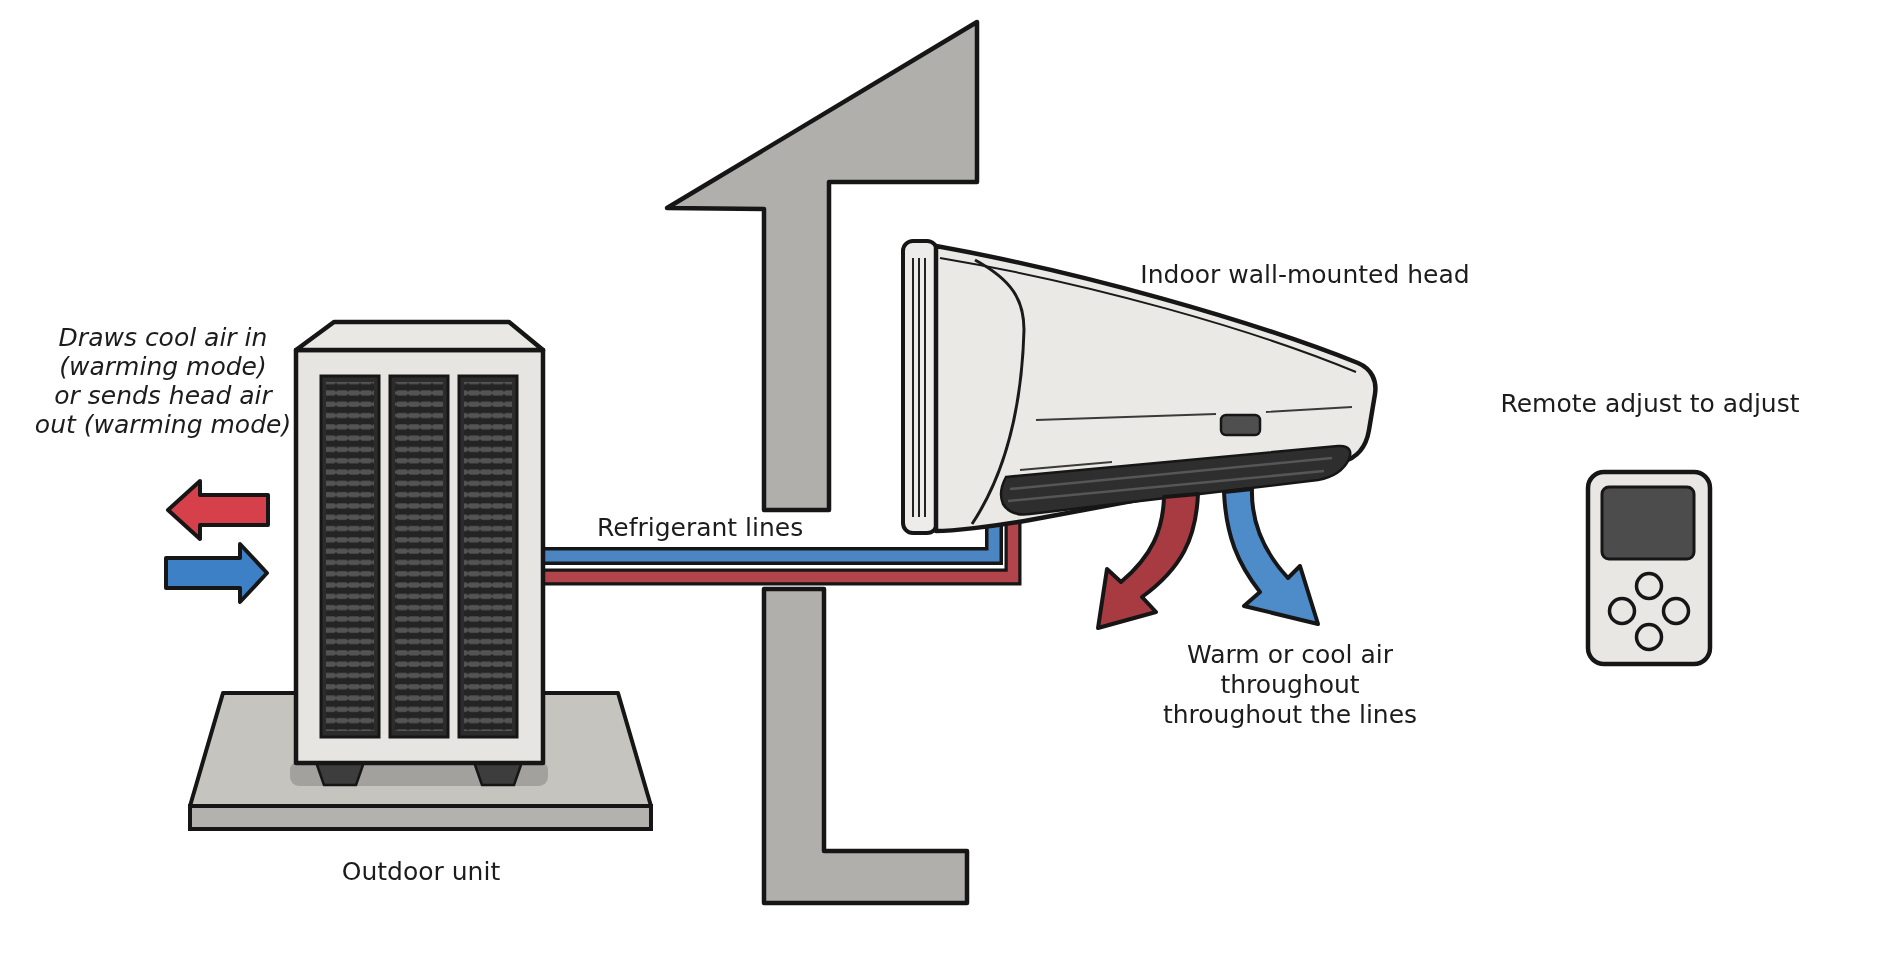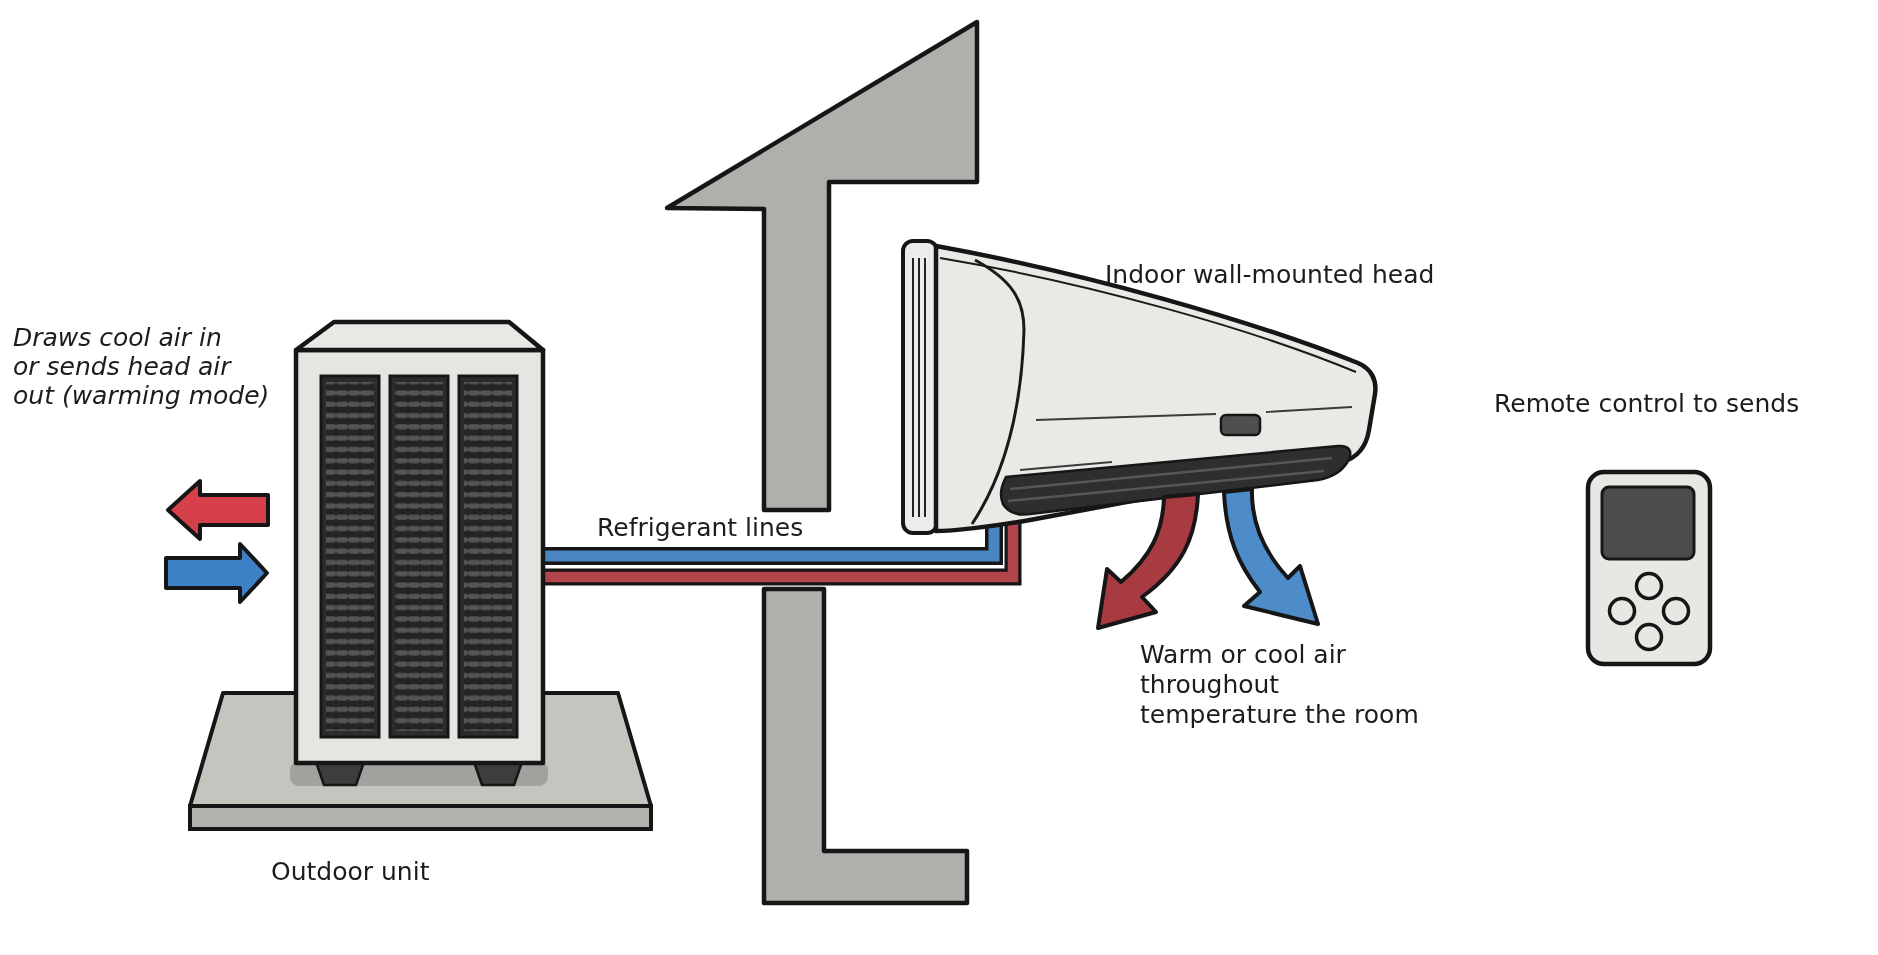--- a/index.html
+++ b/index.html
@@ -4,21 +4,21 @@
 <style>
   html,body{margin:0;padding:0;background:#fff;}
   #stage{
     position:relative;width:1878px;height:955px;overflow:hidden;
     background:var(--background,#fff);
     font-family:"DejaVu Sans","Liberation Sans",sans-serif;
     color:var(--text-color,#1c1c1c);
   }
   #stage svg{position:absolute;left:0;top:0;}
   .label{
-    position:absolute;font-size:25px;line-height:29px;text-align:left;
+    position:absolute;font-size:25px;line-height:29px;text-align:center;
     color:var(--text-color,#1c1c1c);white-space:nowrap;
   }
   .label.left-align{text-align:right;}
 </style>
 </head>
 <body>
 
 <div id="stage">
 
   <svg width="1878" height="955" viewBox="0 0 1878 955">
@@ -86,33 +86,34 @@
       <rect x="1602" y="487" width="92" height="72" rx="7" style="fill:var(--remote-screen);stroke:var(--outline);stroke-width:3;"></rect>
       <circle cx="1649" cy="586" r="12.5" style="fill:var(--remote-body);stroke:var(--outline);stroke-width:3.5;"></circle>
       <circle cx="1622" cy="611" r="12.5" style="fill:var(--remote-body);stroke:var(--outline);stroke-width:3.5;"></circle>
       <circle cx="1676" cy="611" r="12.5" style="fill:var(--remote-body);stroke:var(--outline);stroke-width:3.5;"></circle>
       <circle cx="1649" cy="637" r="12.5" style="fill:var(--remote-body);stroke:var(--outline);stroke-width:3.5;"></circle>
     </g>
   </svg>
 
   <div class="label" style="left:13px;top:323px;width:300px;font-style:italic;">
     <div>Draws cool air in</div>
+    <div>(warming mode)</div>
     <div>or sends head air</div>
     <div>out (warming mode)</div>
   </div>
 
   <div class="label left-align" style="left:597px;top:513px;">Refrigerant lines</div>
 
   <div class="label" style="left:1105px;top:260px;width:400px;">Indoor wall-mounted head</div>
 
   <div class="label" style="left:1140px;top:640px;width:300px;line-height:30px;">
     <div>Warm or cool air</div>
     <div>throughout</div>
-    <div>temperature the room</div>
+    <div>throughout the lines</div>
   </div>
 
   <div class="label" style="left:1494px;top:389px;width:312px;line-height:30px;">
-    <div>Remote control to sends</div>
+    <div>Remote adjust to adjust</div>
   </div>
 
   <div class="label" style="left:271px;top:857px;width:300px;">Outdoor unit</div>
 
 </div>
 
 </body></html>

